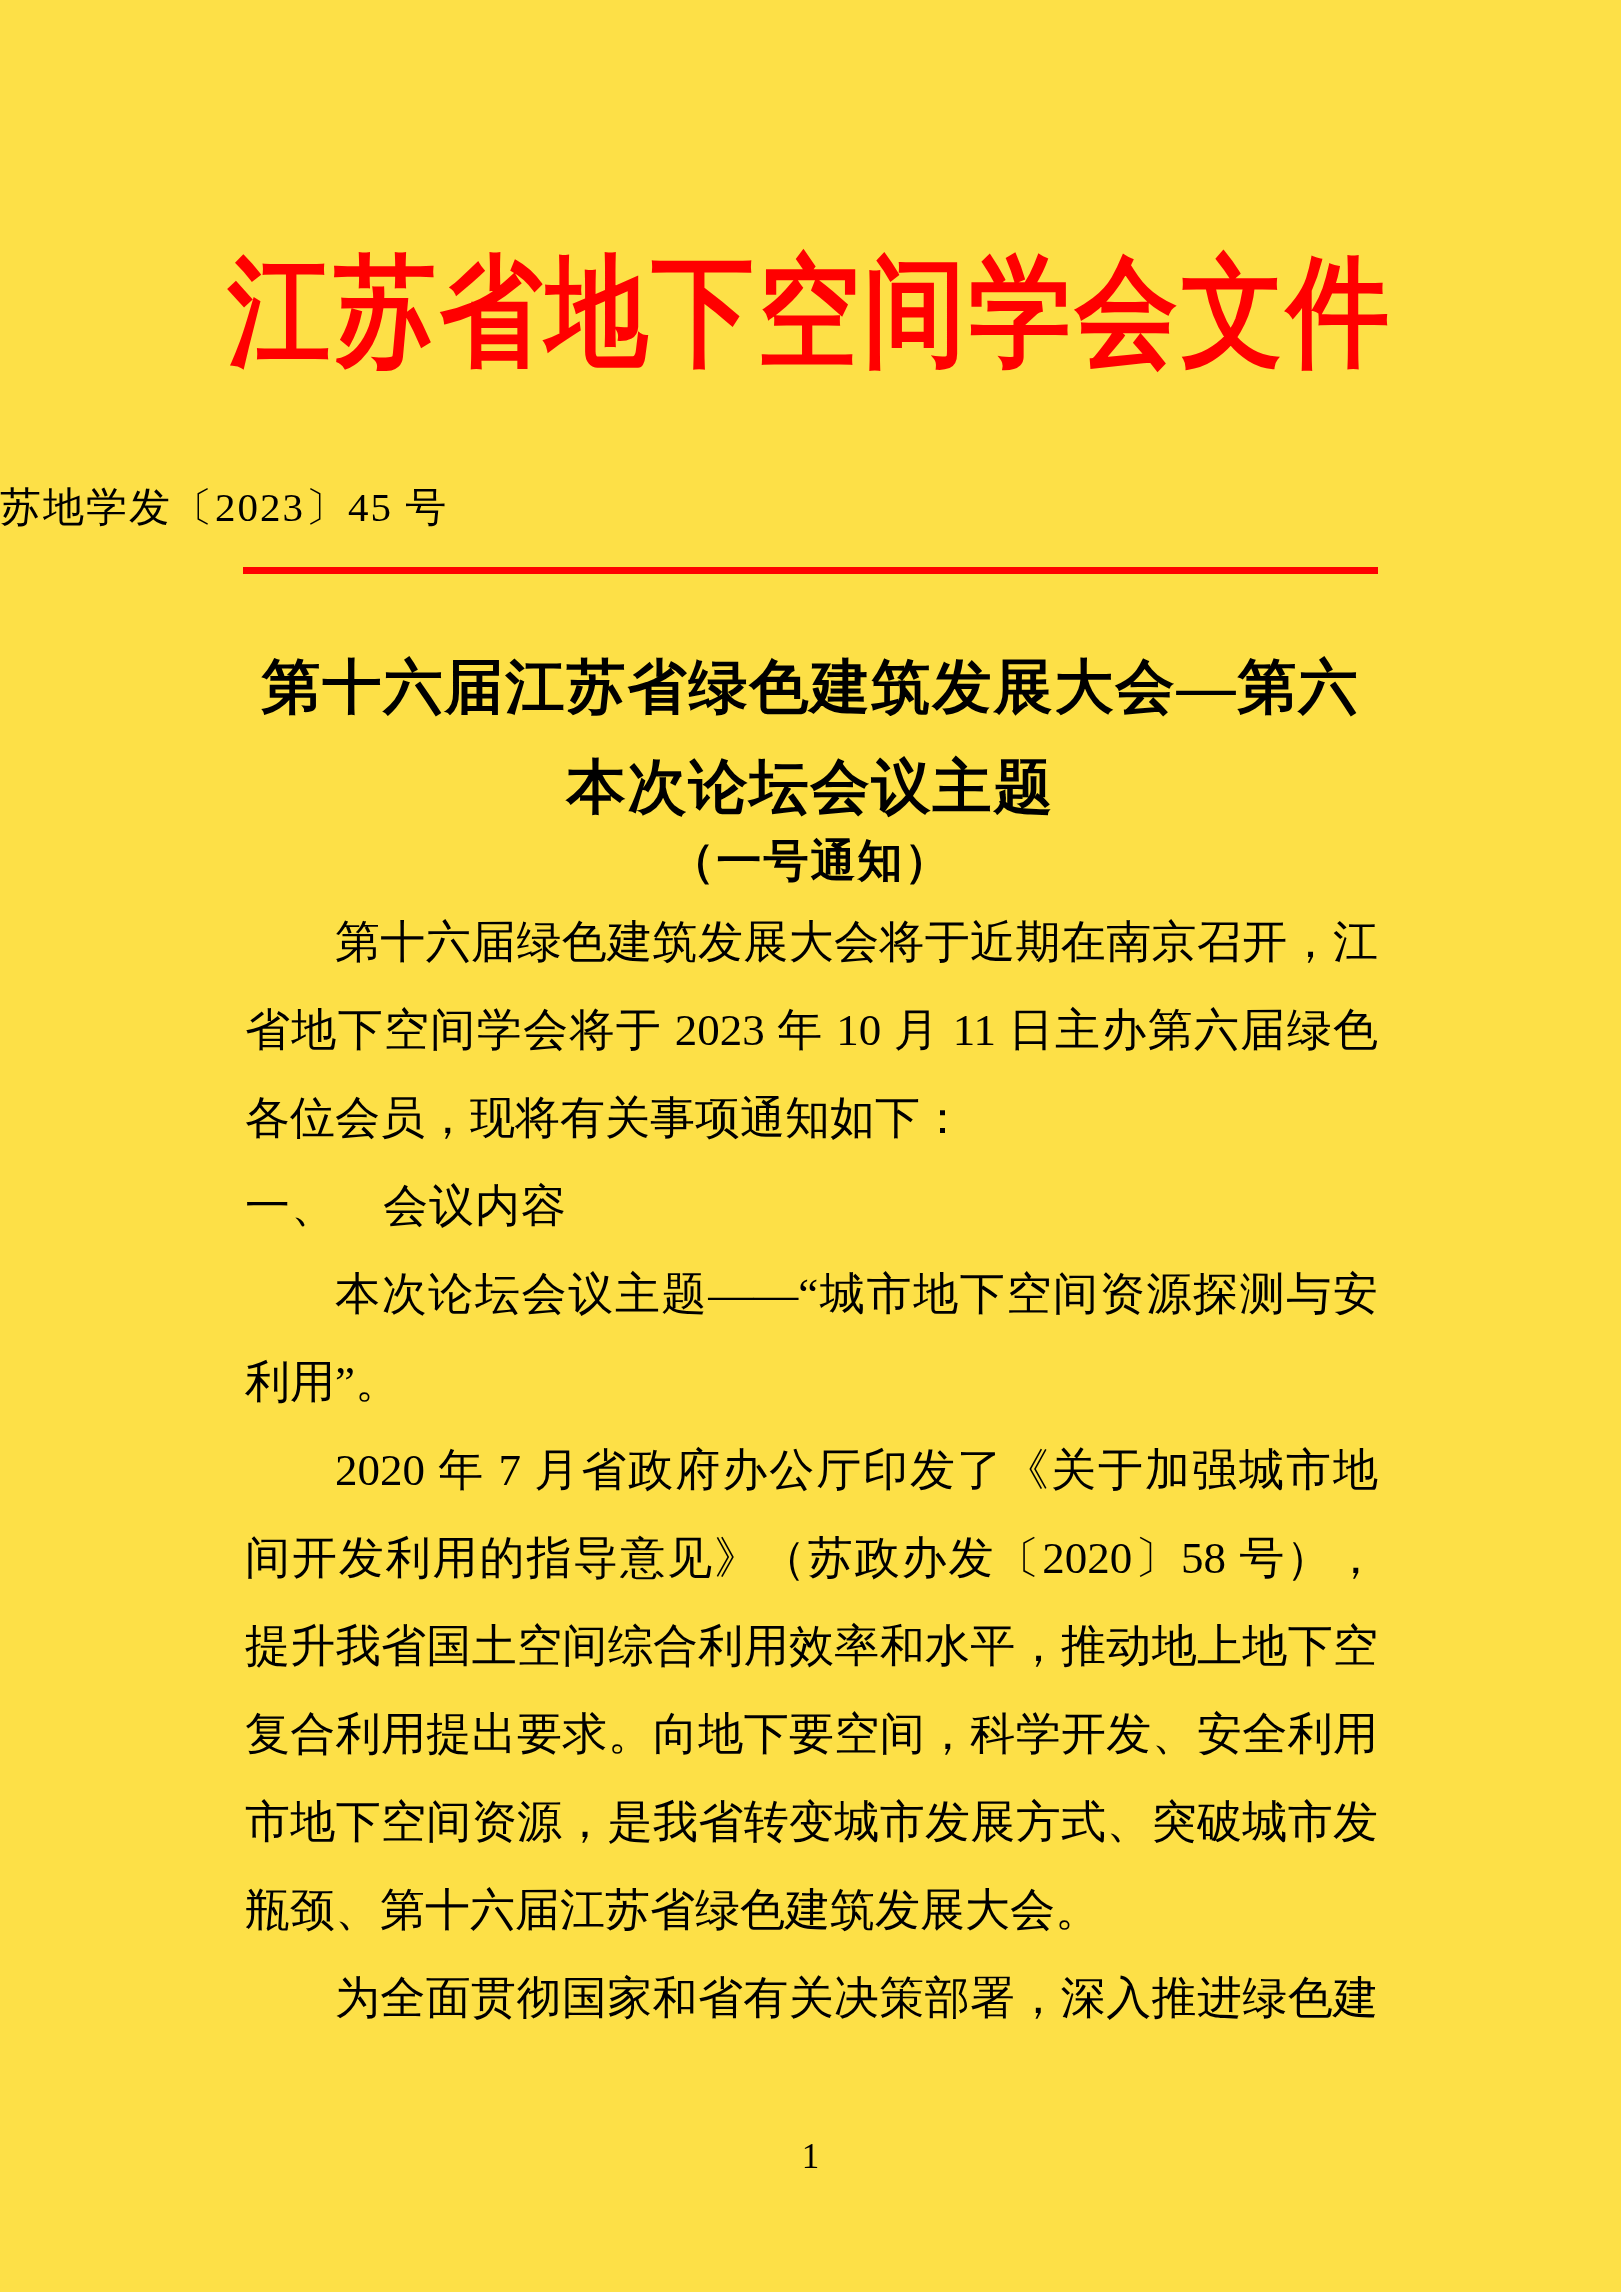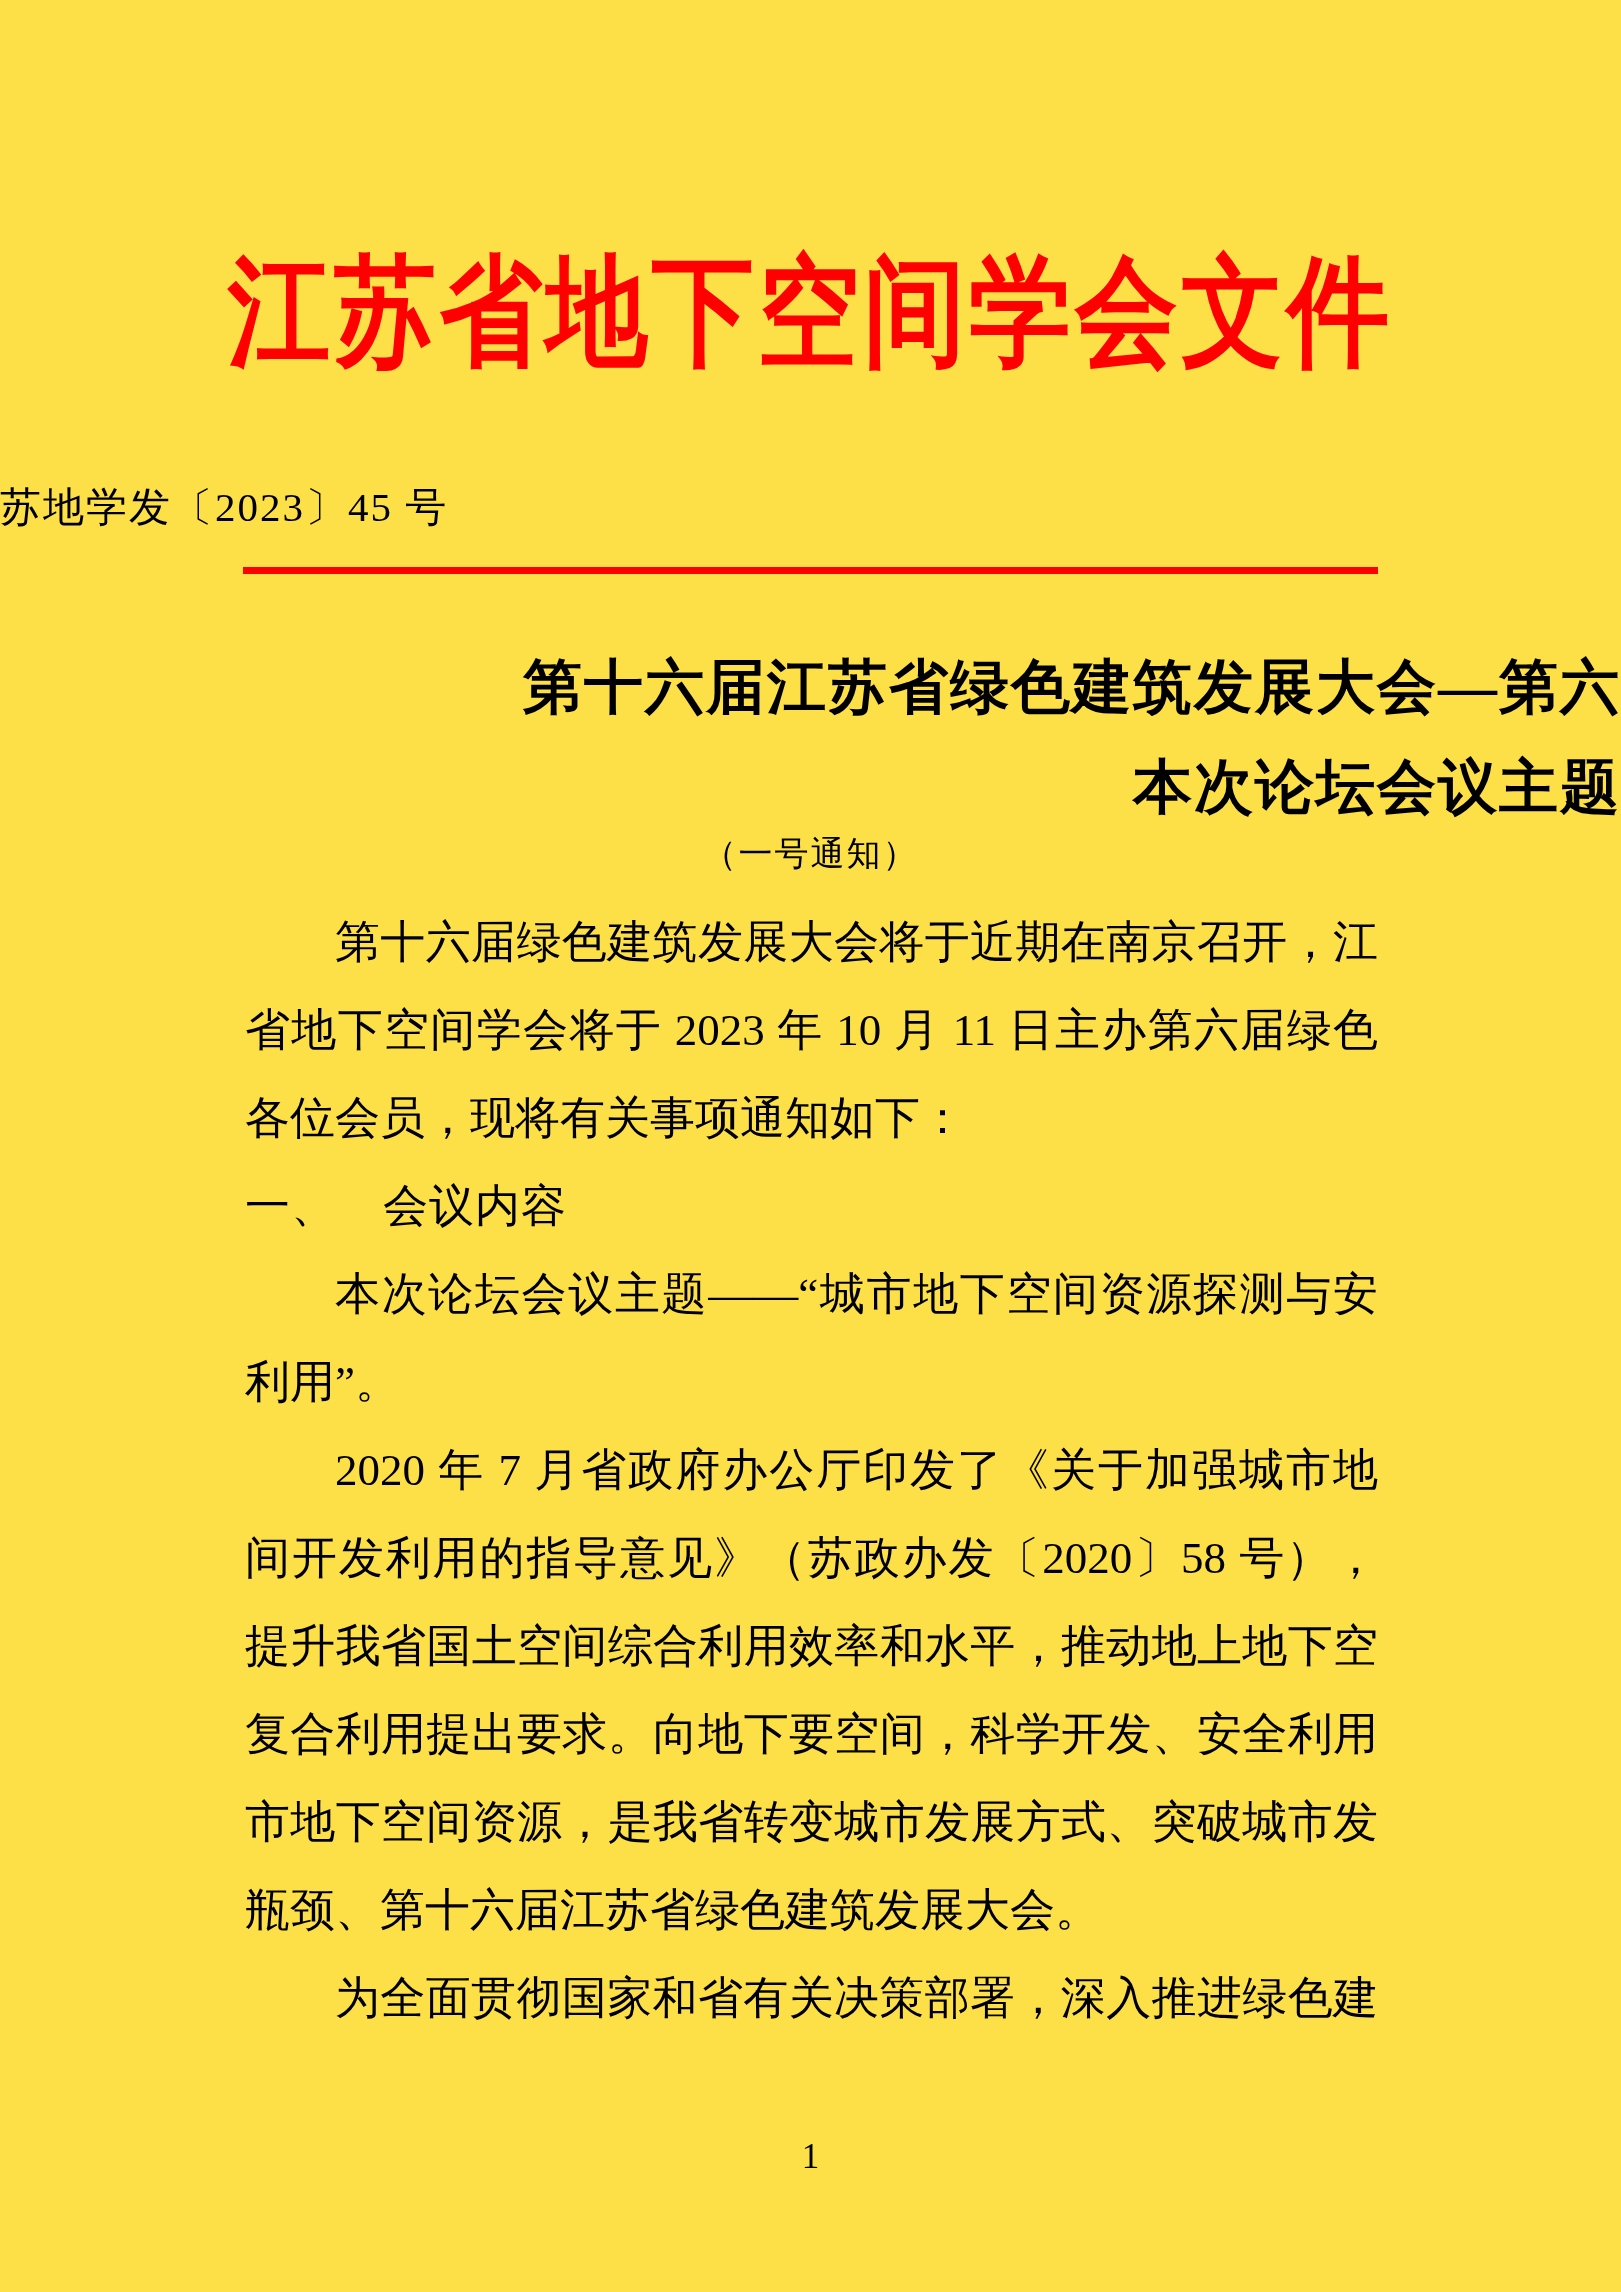--- a/index.html
+++ b/index.html
@@ -50,36 +50,36 @@
     height: 6.9px;
     background: var(--accent, #ff0000);
   }
 
   
   .notice-title {
     position: absolute;
     top: 637px;
     left: 0;
     width: 100%;
-    text-align: right;
+    text-align: center;
     font-size: 59px;
     font-weight: bold;
     line-height: 100px;
     letter-spacing: 2px;
     white-space: nowrap;
   }
 
   .notice-subtitle {
     position: absolute;
     top: 831px;
     left: 0;
     width: 100%;
     text-align: center;
-    font-size: 34px;
-    font-weight: normal;
+    font-size: 45px;
+    font-weight: bold;
     letter-spacing: 2px;
     white-space: nowrap;
   }
 
   
   .body-text {
     position: absolute;
     left: 245px;
     top: 898px;
     width: 1133px;

